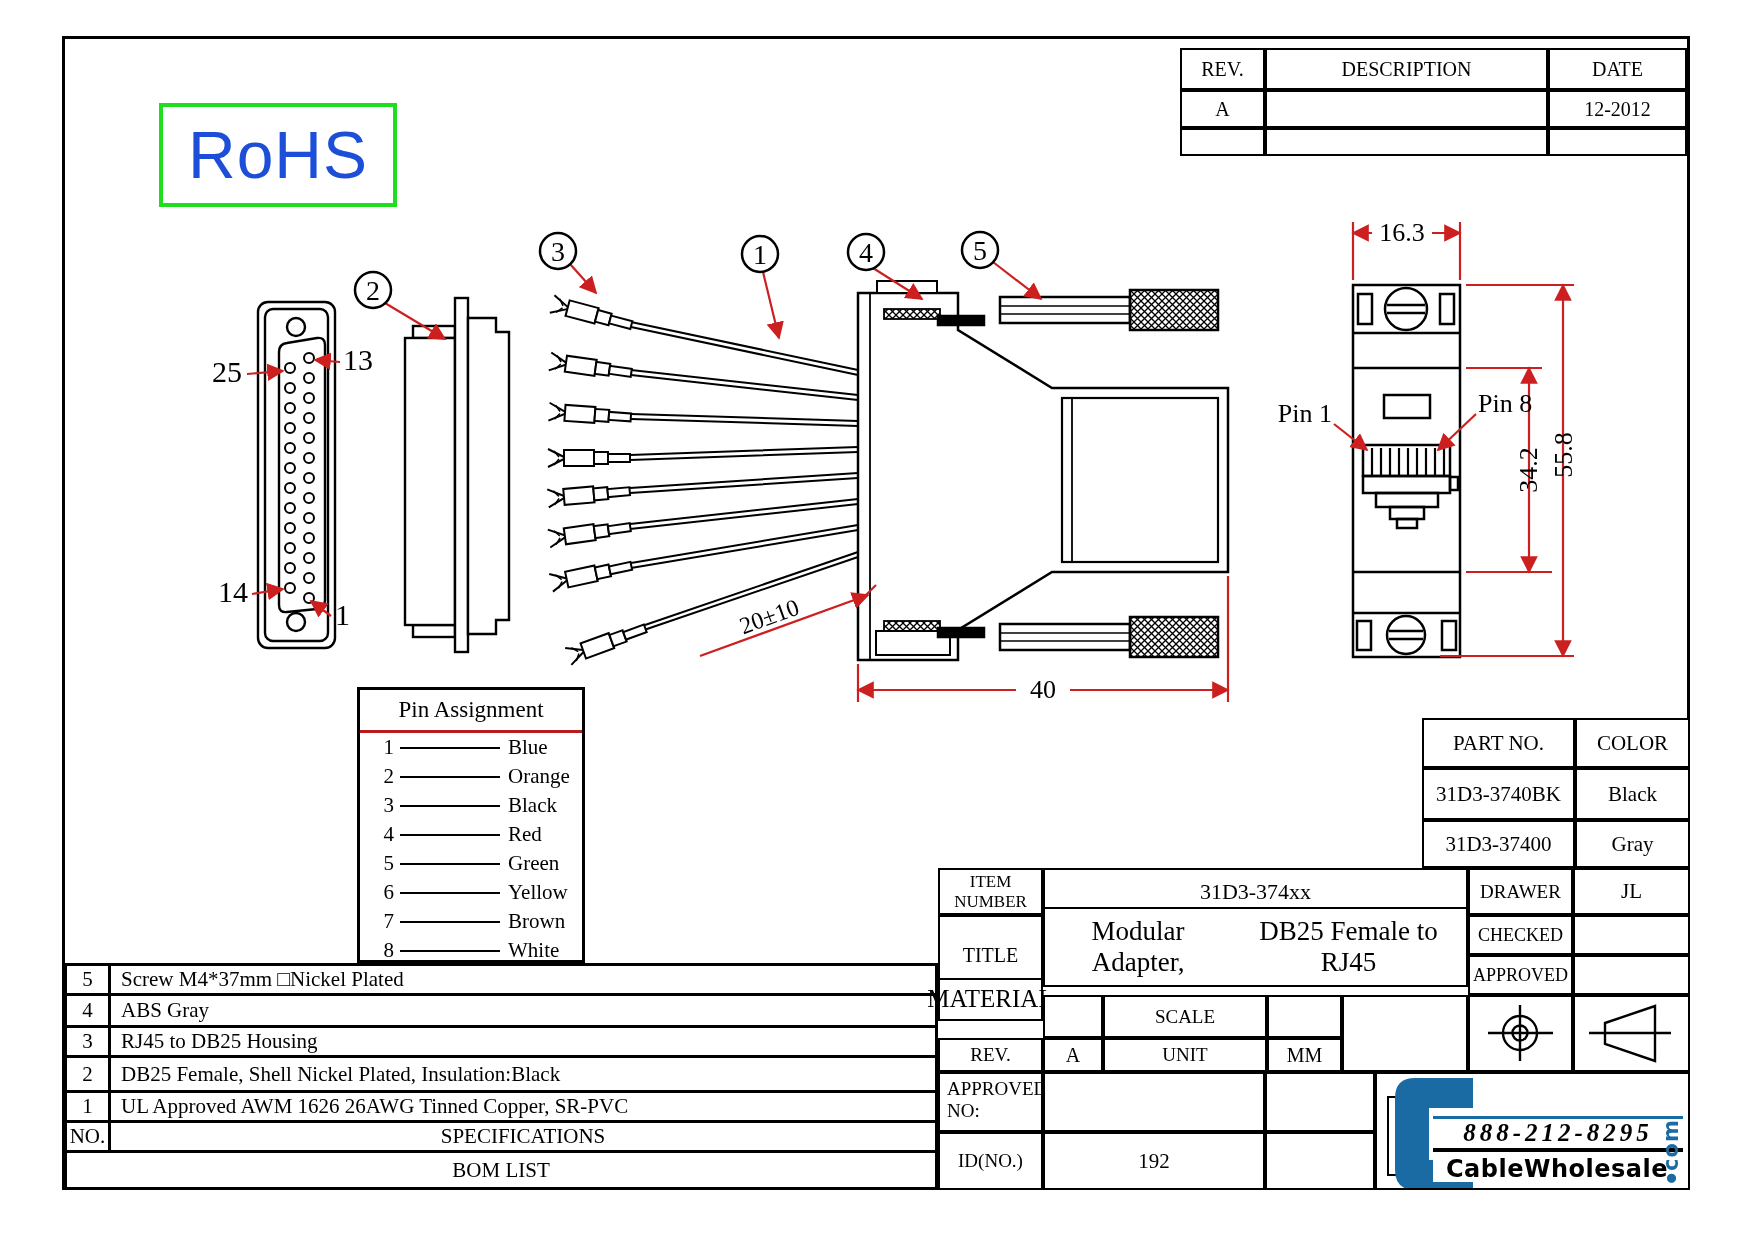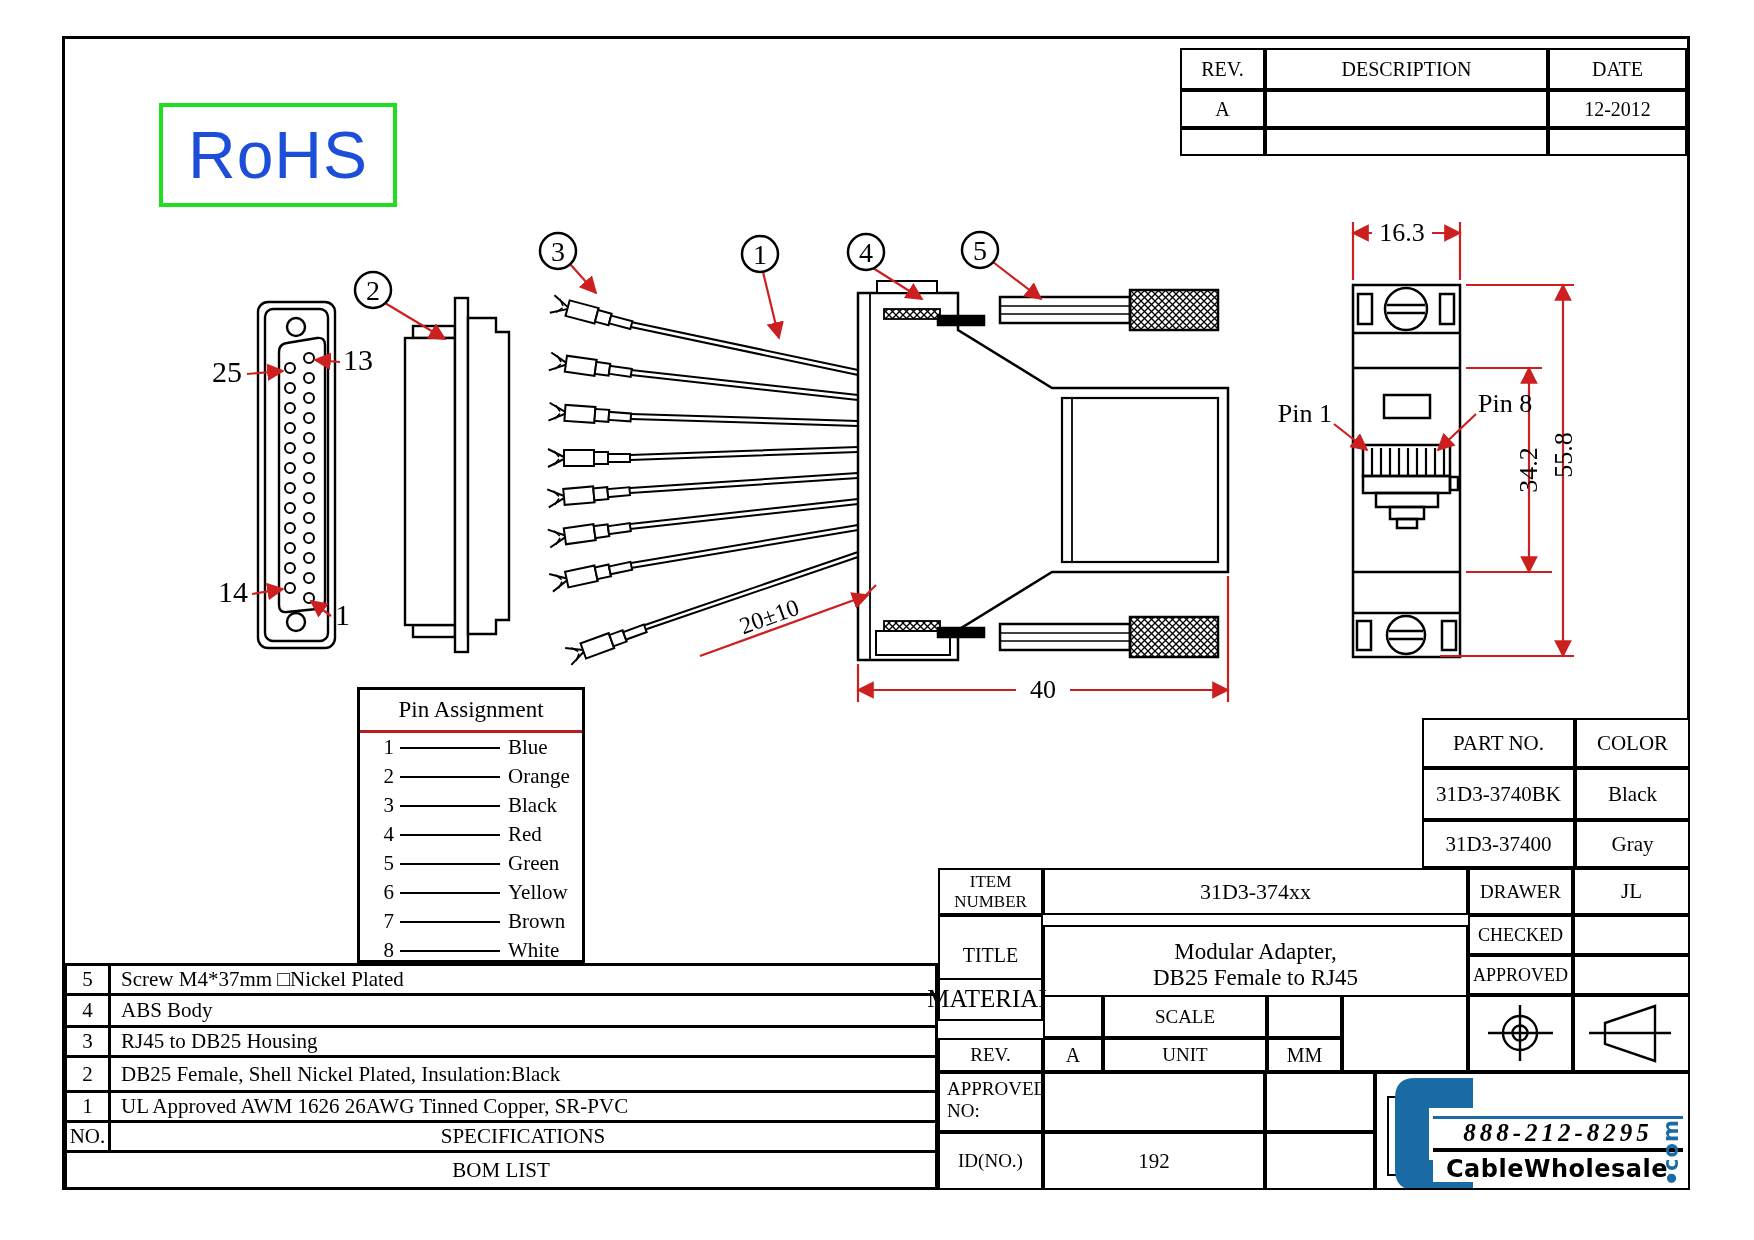--- a/index.html
+++ b/index.html
@@ -327,21 +327,21 @@
       </div>
   </div>
 
   <div class="bom">
     <div class="bom-row" style="height:30px">
       <div class="bom-no">5</div>
       <div class="bom-spec">Screw M4*37mm □Nickel Plated</div>
     </div>
     <div class="bom-row" style="height:32px">
       <div class="bom-no">4</div>
-      <div class="bom-spec">ABS Body</div>
+      <div class="bom-spec">ABS Gray</div>
     </div>
     <div class="bom-row" style="height:30px">
       <div class="bom-no">3</div>
       <div class="bom-spec">RJ45 to DB25 Housing</div>
     </div>
     <div class="bom-row" style="height:35px">
       <div class="bom-no">2</div>
       <div class="bom-spec">DB25 Female, Shell Nickel Plated, Insulation:Black</div>
     </div>
     <div class="bom-row" style="height:30px">
@@ -366,21 +366,21 @@
     <div class="cell" style="left:153px;top:102px;width:115px;height:48px;font-size:21px">Gray</div>
   </div>
 
   <div class="abs" style="left:938px;top:868px;width:752px;height:322px">
     <div class="cell" style="left:0;top:0;width:105px;height:47px;font-size:17px">ITEM NUMBER</div>
     <div class="cell" style="left:105px;top:0;width:425px;height:47px;font-size:22px">31D3-374xx</div>
     <div class="cell" style="left:530px;top:0;width:105px;height:47px;font-size:19px">DRAWER</div>
     <div class="cell" style="left:635px;top:0;width:117px;height:47px;font-size:21px">JL</div>
 
     <div class="cell" style="left:0;top:47px;width:105px;height:80px;font-size:20px">TITLE</div>
-    <div class="cell" style="left:105px;top:57px;width:425px;height:80px;font-size:23px;flex-direction:column">
+    <div class="cell" style="left:105px;top:39px;width:425px;height:80px;font-size:27px;">
       <span>Modular Adapter,</span>
       <span>DB25 Female to RJ45</span>
     </div>
     <div class="cell" style="left:530px;top:47px;width:105px;height:40px;font-size:18px">CHECKED</div>
     <div class="cell" style="left:635px;top:47px;width:117px;height:40px"></div>
     <div class="cell" style="left:530px;top:87px;width:105px;height:40px;font-size:18px">APPROVED</div>
     <div class="cell" style="left:635px;top:87px;width:117px;height:40px"></div>
 
     <div class="cell" style="left:0;top:110px;width:105px;height:43px;font-size:25px">MATERIAL</div>
     <div class="cell" style="left:105px;top:127px;width:60px;height:43px"></div>

